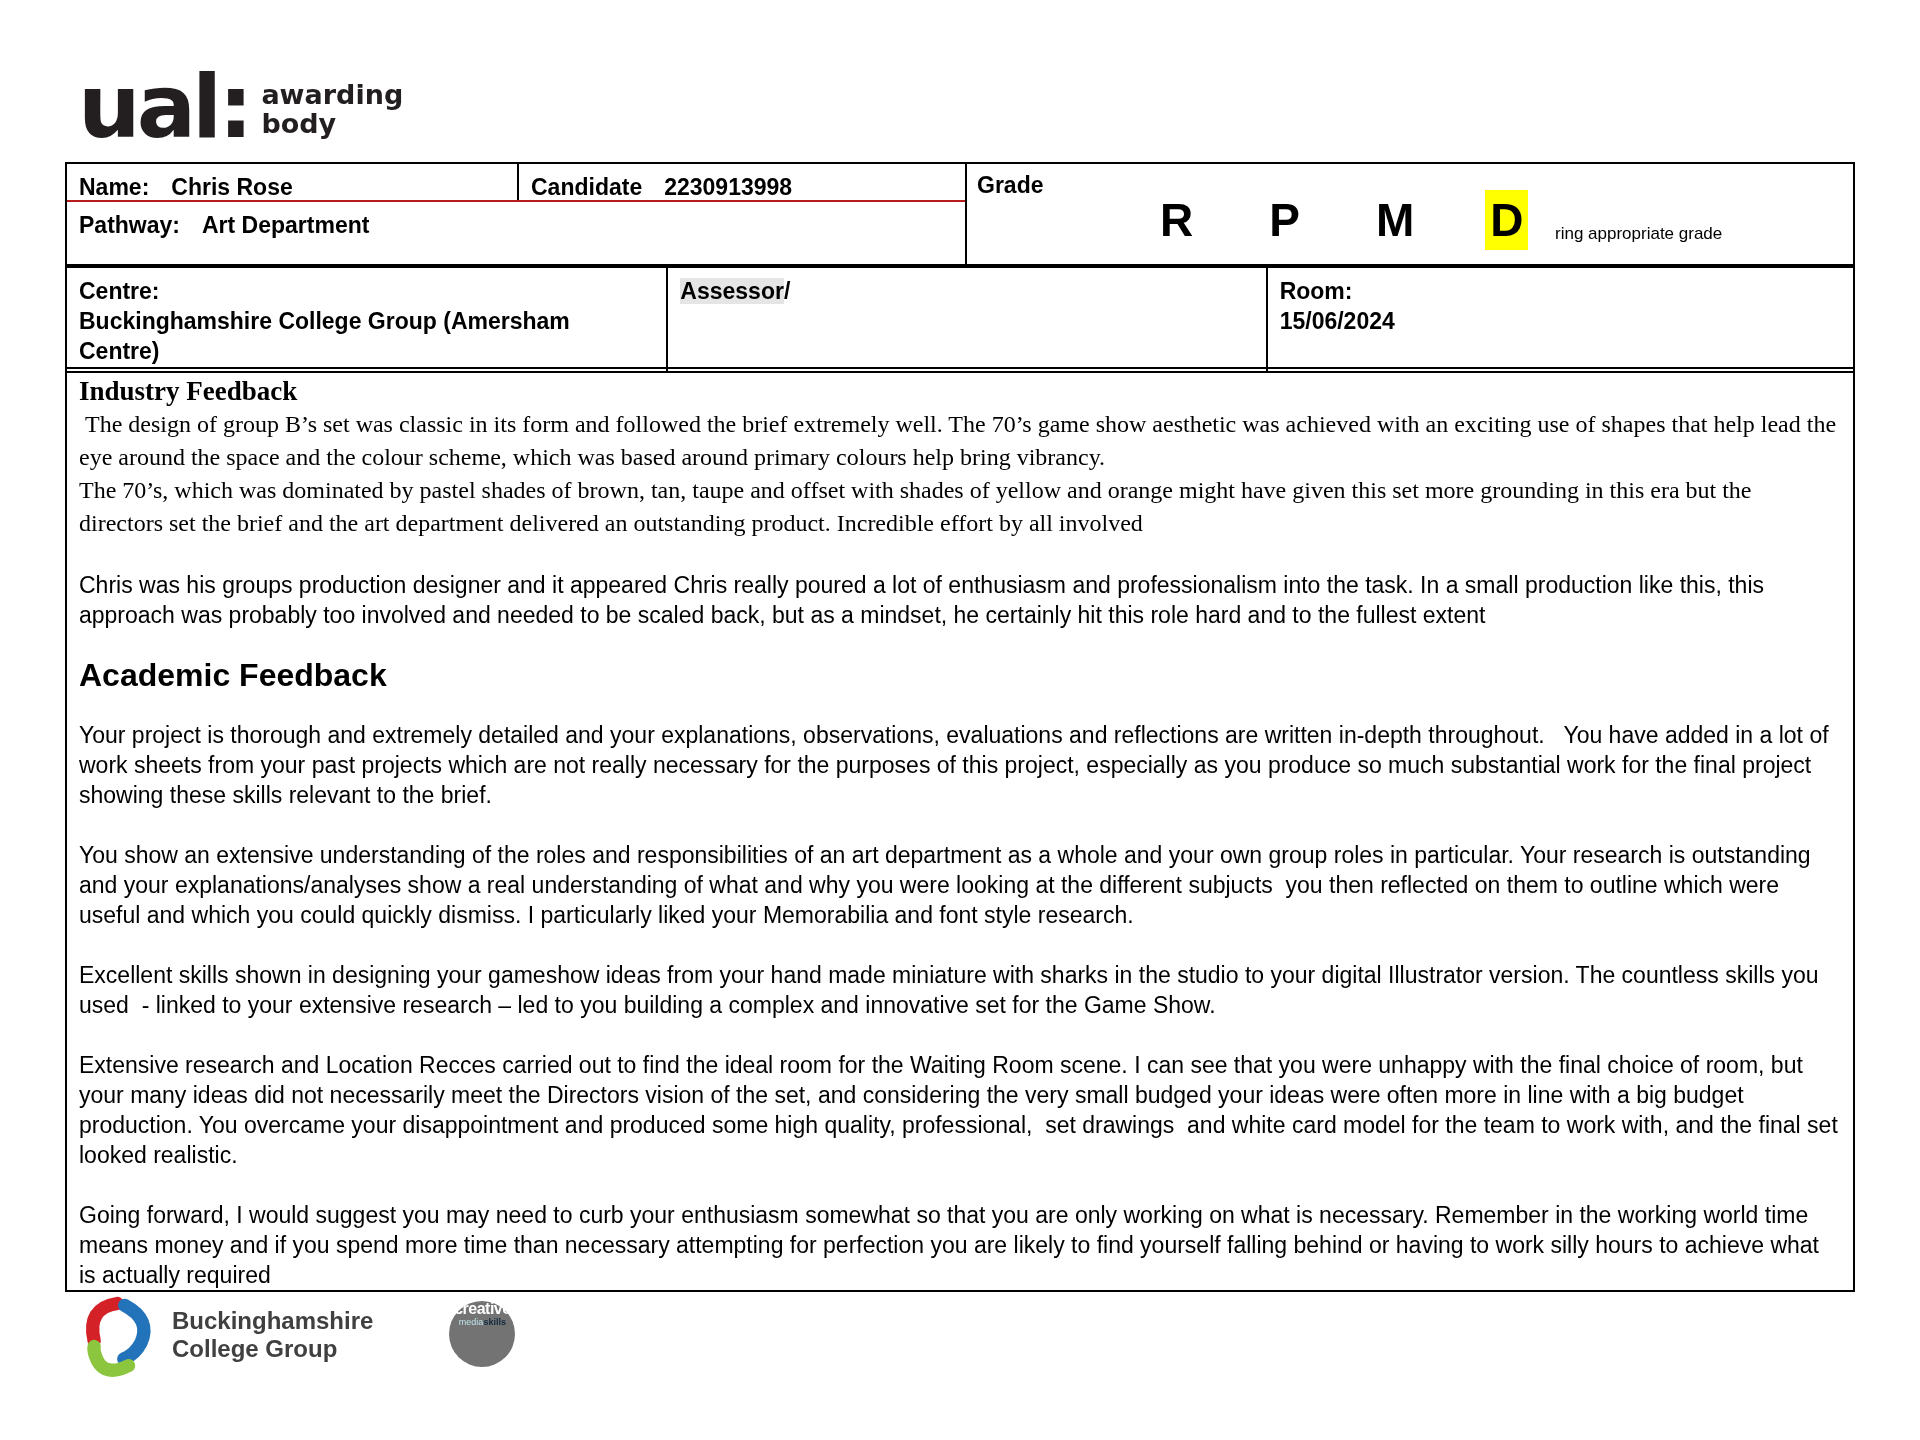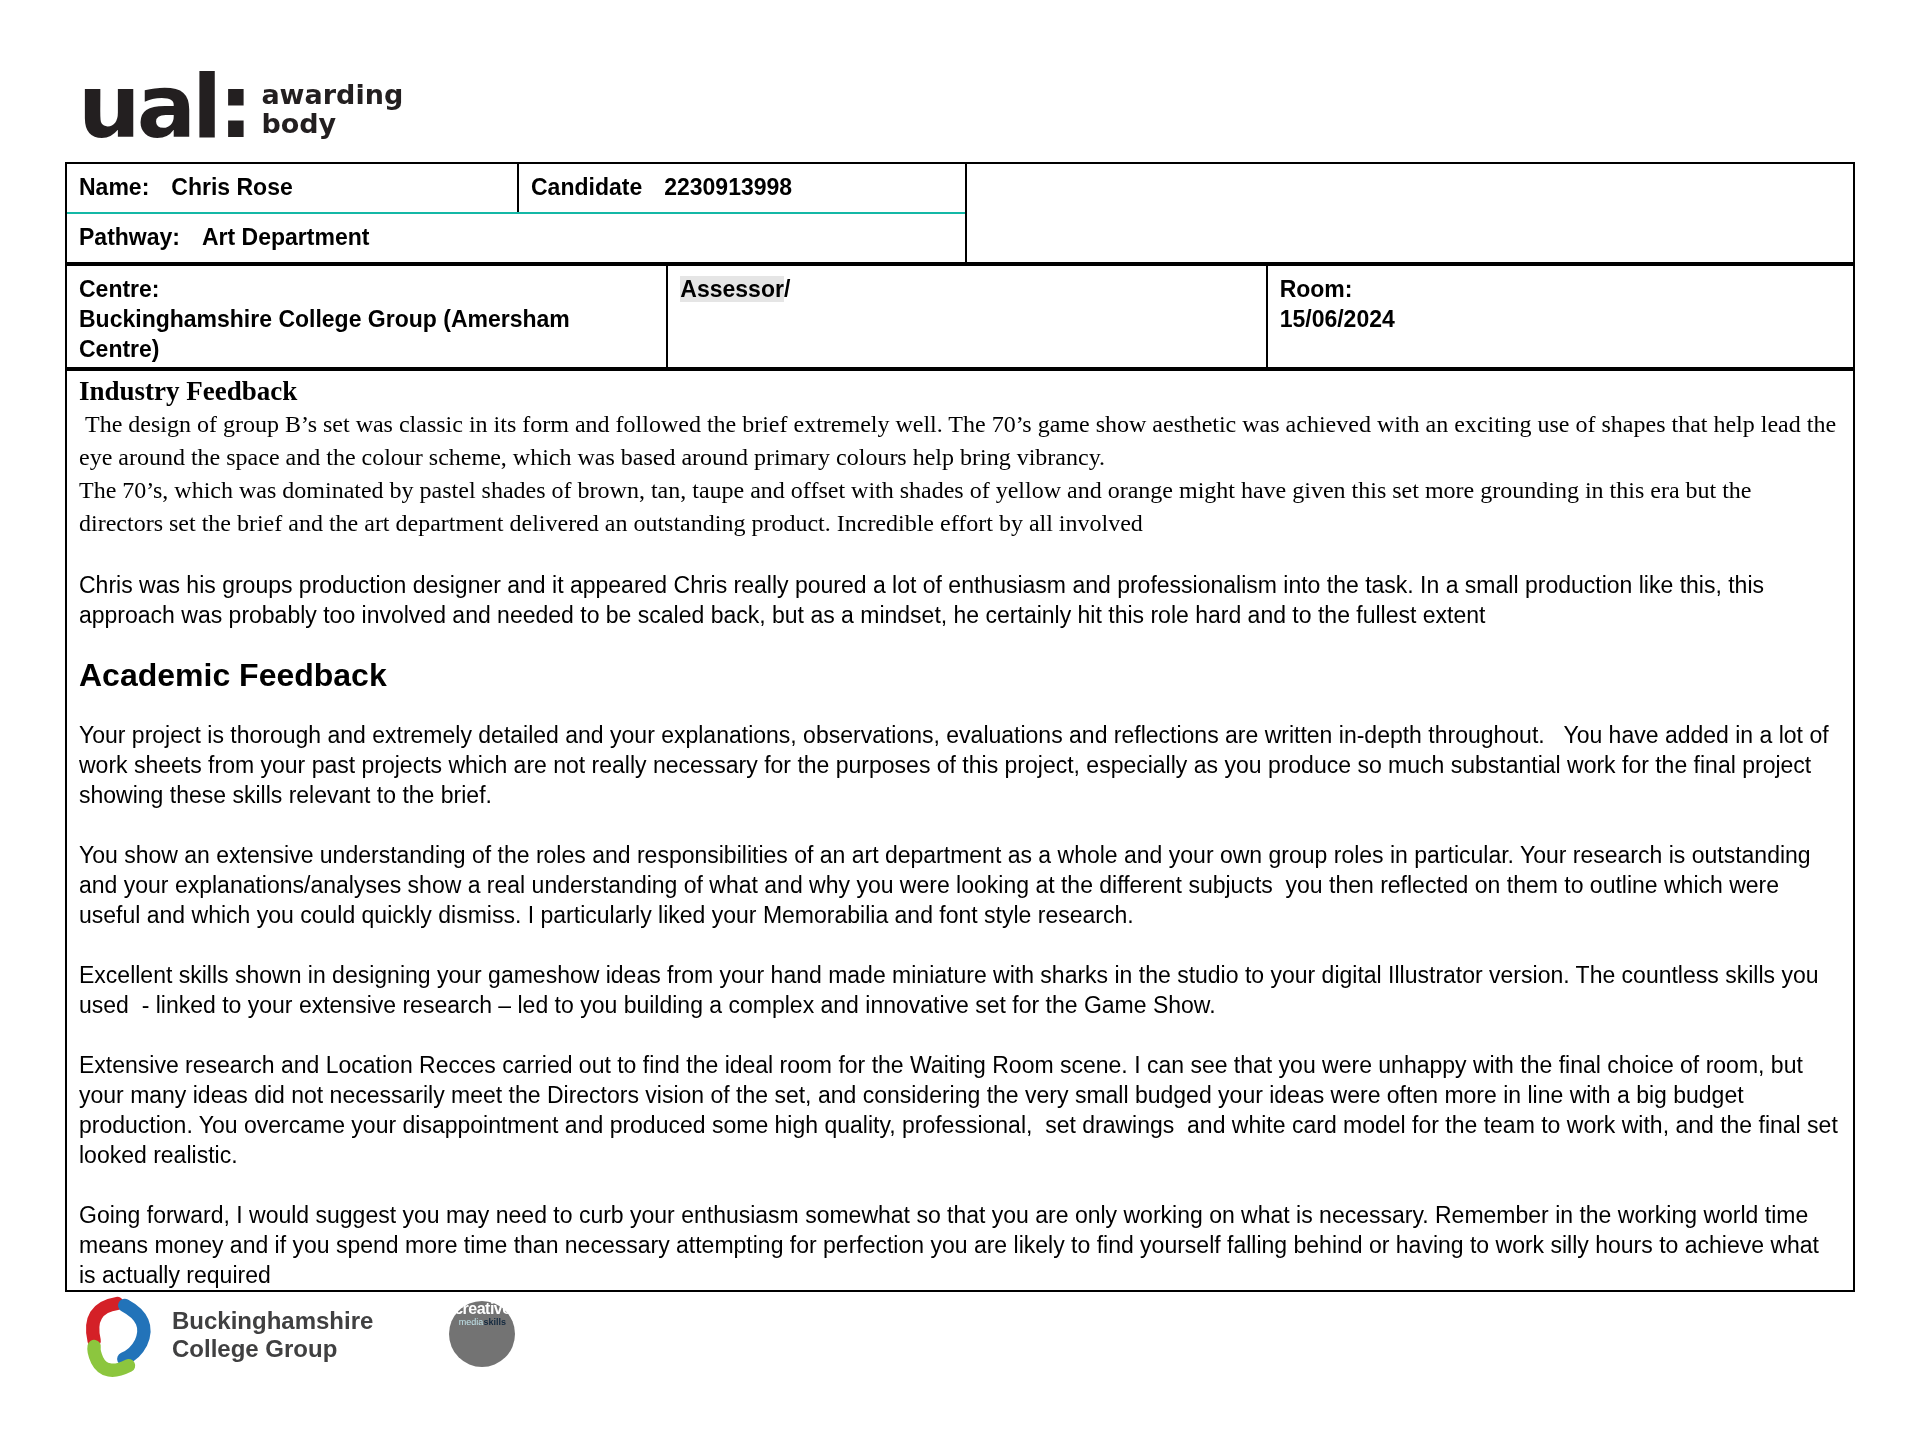--- a/index.html
+++ b/index.html
@@ -16,21 +16,21 @@
   }
   .ual-sub {
     font-family:"DejaVu Sans", sans-serif; font-weight:bold;
     font-size:27px; line-height:29px; color:#231f20; margin:12px 0 0 12px;
   }
   
   .hdr { position:absolute; left:65px; top:162px; width:1790px; }
   .hdr, .hdr * { box-sizing:border-box; }
   .hdr-top { display:flex; border:2px solid #000; border-bottom:4px solid #000; }
   .hdr-left { width:900px; border-right:2px solid #000; }
-  .row1 { display:flex; height:50px; border-bottom:2px solid #14b8a6; }
+  .row1 { display:flex; height:38px; border-bottom:2px solid #b91c1c; }
   .cell { padding:10px 12px; font-weight:bold; font-size:23px; }
   .cell-name  { width:452px; border-right:2px solid #000; }
   .cell-cand  { width:446px; }
   .row2 { height:48px; }
   .hdr-grade { position:relative; width:886px; height:100px; }
   .grade-label { position:absolute; left:10px; top:8px; font-weight:bold; font-size:23px; }
   .grade-letters {
     position:absolute; left:188px; top:26px; display:flex; gap:66px;
     font-weight:bold; font-size:46px; line-height:1;
   }
@@ -92,20 +92,30 @@
             <span class="lbl">Name:</span><span>Chris Rose</span>
           </div>
           <div class="cell cell-cand">
             <span class="lbl">Candidate</span><span>2230913998</span>
           </div>
         </div>
         <div class="cell row2">
           <span class="lbl">Pathway:</span><span>Art Department</span>
         </div>
       </div>
+      <div class="hdr-grade">
+        <div class="grade-label">Grade</div>
+        <div class="grade-letters">
+          <span class="grade-letter">R</span>
+          <span class="grade-letter">P</span>
+          <span class="grade-letter">M</span>
+          <span class="grade-letter selected">D</span>
+        </div>
+        <div class="grade-note">ring appropriate grade</div>
+      </div>
     </div>
     <div class="hdr-row3">
       <div class="cell3 cell-centre">
         <div>Centre:</div>
         <div>Buckinghamshire College Group (Amersham Centre)</div>
       </div>
       <div class="cell3 cell-assessor">
         <div><span class="hl-green">Assessor</span><span>/</span></div>
       </div>
       <div class="cell3 cell-date">

